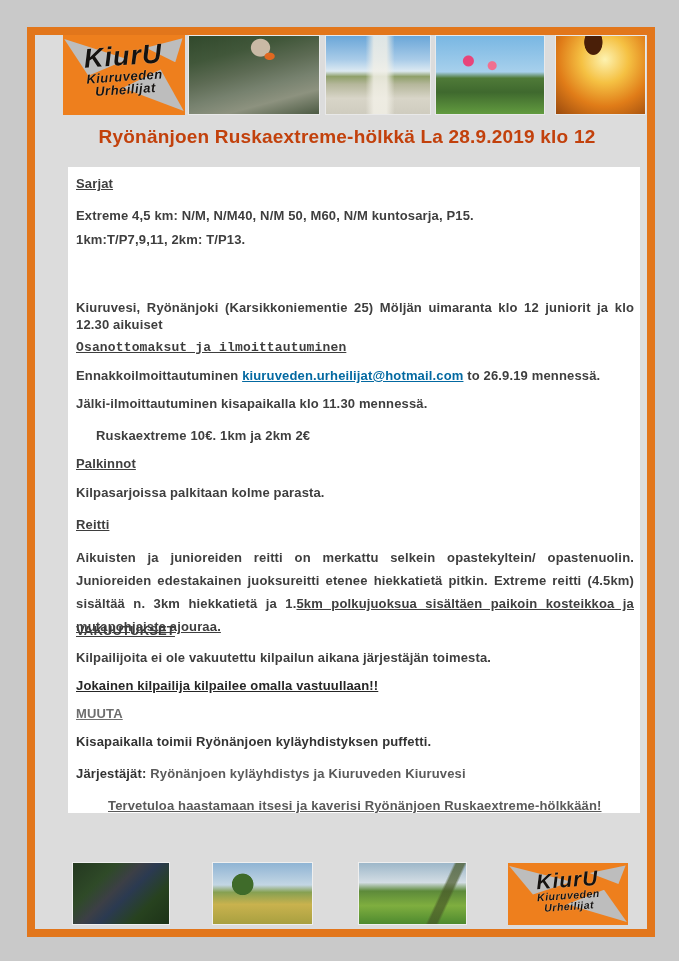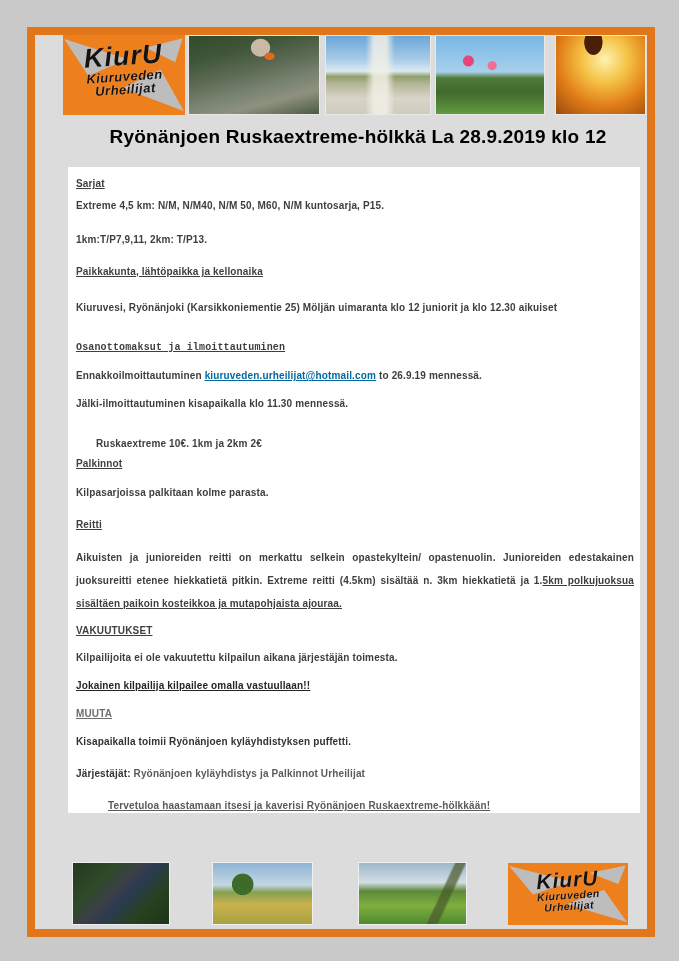--- a/index.html
+++ b/index.html
@@ -43,25 +43,25 @@
   .arrow.a3{right:2%;top:4%;width:30%;height:30%;clip-path:polygon(100% 0,0 40%,80% 100%);}
   .logo-text{position:relative;text-align:center;color:#151210;transform:rotate(-4deg);
     font-style:italic;font-weight:bold;text-shadow:0 0 1px rgba(255,255,255,.55);}
   .logo-lg .logo-text{margin-top:8px;}
   .logo-sm .logo-text{margin-top:6px;}
   .logo-name{font-size:27px;line-height:27px;letter-spacing:1px;}
   .logo-sm .logo-name{font-size:21px;line-height:21px;}
   .logo-sub{font-size:13px;line-height:13px;letter-spacing:.5px;}
   .logo-sm .logo-sub{font-size:10.5px;line-height:10.5px;}
   
-  .title{position:absolute;left:17px;top:91px;width:100%;text-align:center;
-    font-size:19px;font-weight:bold;color:#000000;letter-spacing:.2px;}
+  .title{position:absolute;left:6px;top:91px;width:100%;text-align:center;
+    font-size:19px;font-weight:bold;color:#c2410c;letter-spacing:.2px;}
   
   .sheet{position:absolute;left:33px;top:132px;width:572px;height:646px;background:#ffffff;}
-  .ln{position:absolute;left:8px;right:6px;font-size:10px;line-height:17px;
+  .ln{position:absolute;left:8px;right:6px;font-size:13px;line-height:17px;
       color:#3e3e3e;font-weight:600;letter-spacing:.15px;}
   .h{text-decoration:underline;}
   .link{color:#0369a1;font-weight:bold;text-decoration:underline;}
   .u{text-decoration:underline;}
   .strong{font-weight:bold;color:#262626;text-decoration:underline;}
   .muted-h{color:#6e6e6e;text-decoration:underline;}
   .bolddark{font-weight:bold;color:#333333;}
   .graytext{color:#5a5a5a;}
   .closing{left:40px;color:#5a5a5a;font-weight:bold;text-decoration:underline;}
   .just{text-align:justify;}
@@ -98,44 +98,43 @@
     <div class="photo p2"></div>
     <div class="photo p3"></div>
     <div class="photo p4"></div>
   </div>
 
   <div class="title">Ryönänjoen Ruskaextreme-hölkkä La 28.9.2019 klo 12</div>
 
   <div class="sheet">
 
     <div class="ln h" style="top:8px;">Sarjat</div>
-    <div class="ln" style="top:30px;">Extreme 4,5 km: N/M, N/M40, N/M 50, M60, N/M kuntosarja, P15.</div>
+    <div class="ln" style="top:40px;">Extreme 4,5 km: N/M, N/M40, N/M 50, M60, N/M kuntosarja, P15.</div>
     <div class="ln" style="top:64px;">1km:T/P7,9,11, 2km: T/P13.</div>
 
-    <div class="ln h" style="top:96px;">Paikkakunta, lähtöpaikka ja kellonaika</div>
     <div class="ln just" style="top:132px;">Kiuruvesi, Ryönänjoki (Karsikkoniementie 25) Möljän uimaranta klo 12 juniorit ja klo 12.30 aikuiset</div>
 
     <div class="ln h" style="top:172px;font-family:Liberation Mono, monospace;">Osanottomaksut ja ilmoittautuminen</div>
     <div class="ln" style="top:200px;"><span>Ennakkoilmoittautuminen </span><a href="#" class="link">kiuruveden.urheilijat@hotmail.com</a><span> to 26.9.19 mennessä.</span></div>
     <div class="ln" style="top:228px;">Jälki-ilmoittautuminen kisapaikalla klo 11.30 mennessä.</div>
-    <div class="ln" style="top:268px;padding-left:20px;">Ruskaextreme 10€. 1km ja 2km 2€</div>
+    <div class="ln" style="top:260px;padding-left:20px;">Ruskaextreme 10€. 1km ja 2km 2€</div>
 
     <div class="ln h" style="top:288px;">Palkinnot</div>
     <div class="ln" style="top:317px;">Kilpasarjoissa palkitaan kolme parasta.</div>
 
     <div class="ln h" style="top:349px;">Reitti</div>
     <div class="ln just" style="top:379px;line-height:23px;"><span>Aikuisten ja junioreiden reitti on merkattu selkein opastekyltein/ opastenuolin. Junioreiden edestakainen juoksureitti etenee hiekkatietä pitkin. Extreme reitti (4.5km) sisältää n. 3km hiekkatietä ja 1.</span><span class="u">5km polkujuoksua sisältäen paikoin kosteikkoa ja mutapohjaista ajouraa.</span></div>
 
     <div class="ln h" style="top:455px;">VAKUUTUKSET</div>
     <div class="ln" style="top:482px;">Kilpailijoita ei ole vakuutettu kilpailun aikana järjestäjän toimesta.</div>
     <div class="ln strong" style="top:510px;">Jokainen kilpailija kilpailee omalla vastuullaan!!</div>
 
     <div class="ln muted-h" style="top:538px;">MUUTA</div>
     <div class="ln bolddark" style="top:566px;">Kisapaikalla toimii Ryönänjoen kyläyhdistyksen puffetti.</div>
-    <div class="ln" style="top:598px;"><span class="bolddark">Järjestäjät:</span><span class="graytext"> Ryönänjoen kyläyhdistys ja Palkinnot Urheilijat</span></div>
+    <div class="ln" style="top:598px;"><span class="bolddark">Järjestäjät:</span><span class="graytext"> Ryönänjoen kyläyhdistys ja Kiuruveden Kiuruvesi</span></div>
 
     <div class="ln closing" style="top:630px;">Tervetuloa haastamaan itsesi ja kaverisi Ryönänjoen Ruskaextreme-hölkkään!</div>
   </div>
 
   <div class="fphoto f1"></div>
   <div class="fphoto f2"></div>
   <div class="fphoto f3"></div>
 
   <div class="logo logo-sm">
     <div class="arrow a1"></div>

